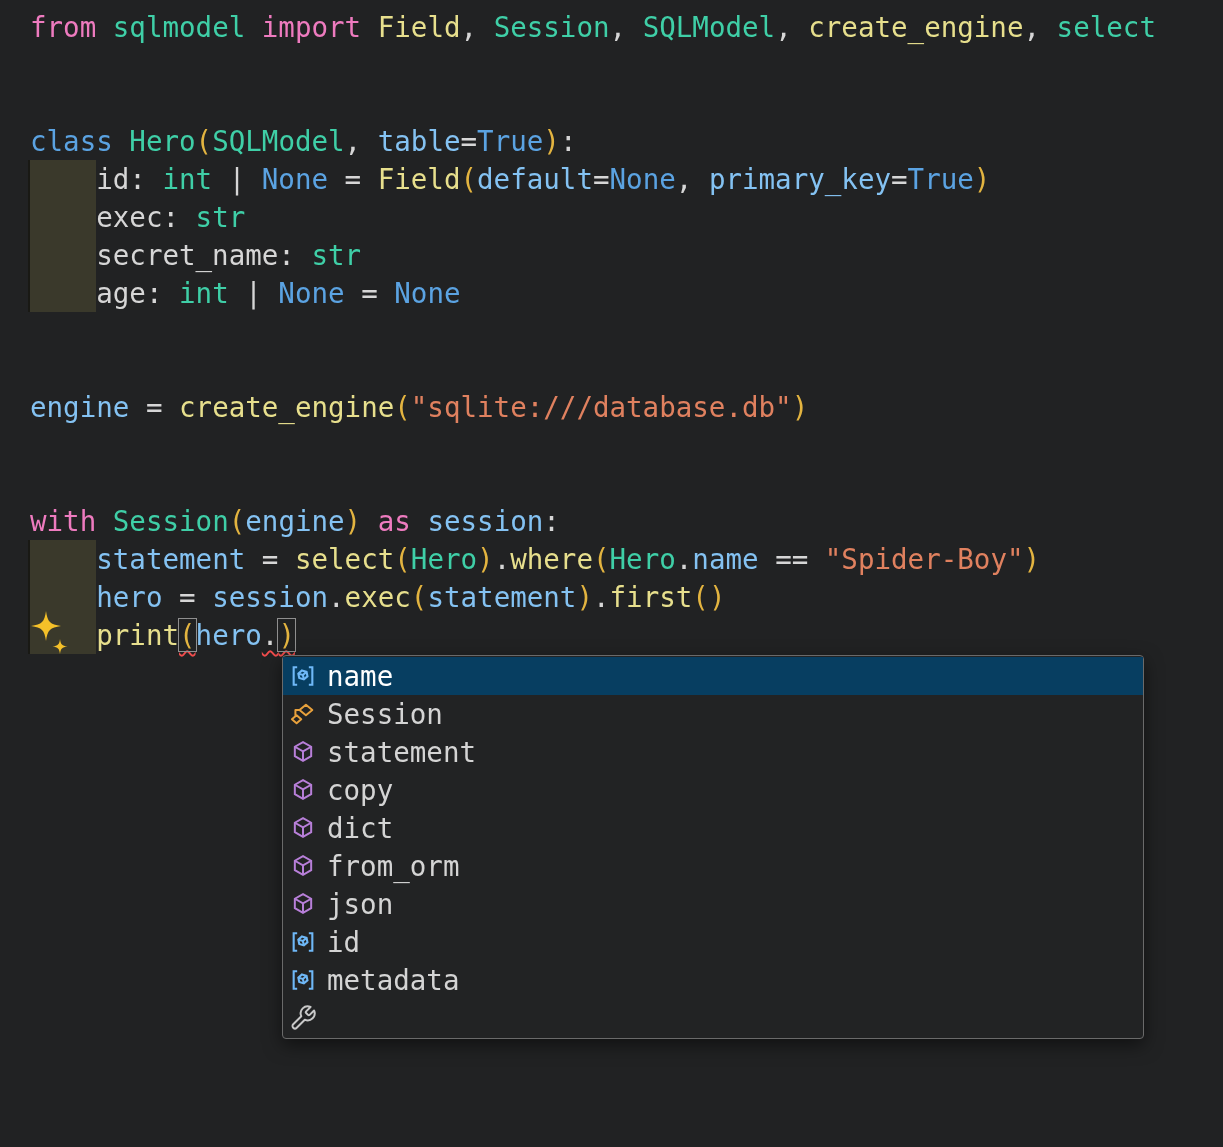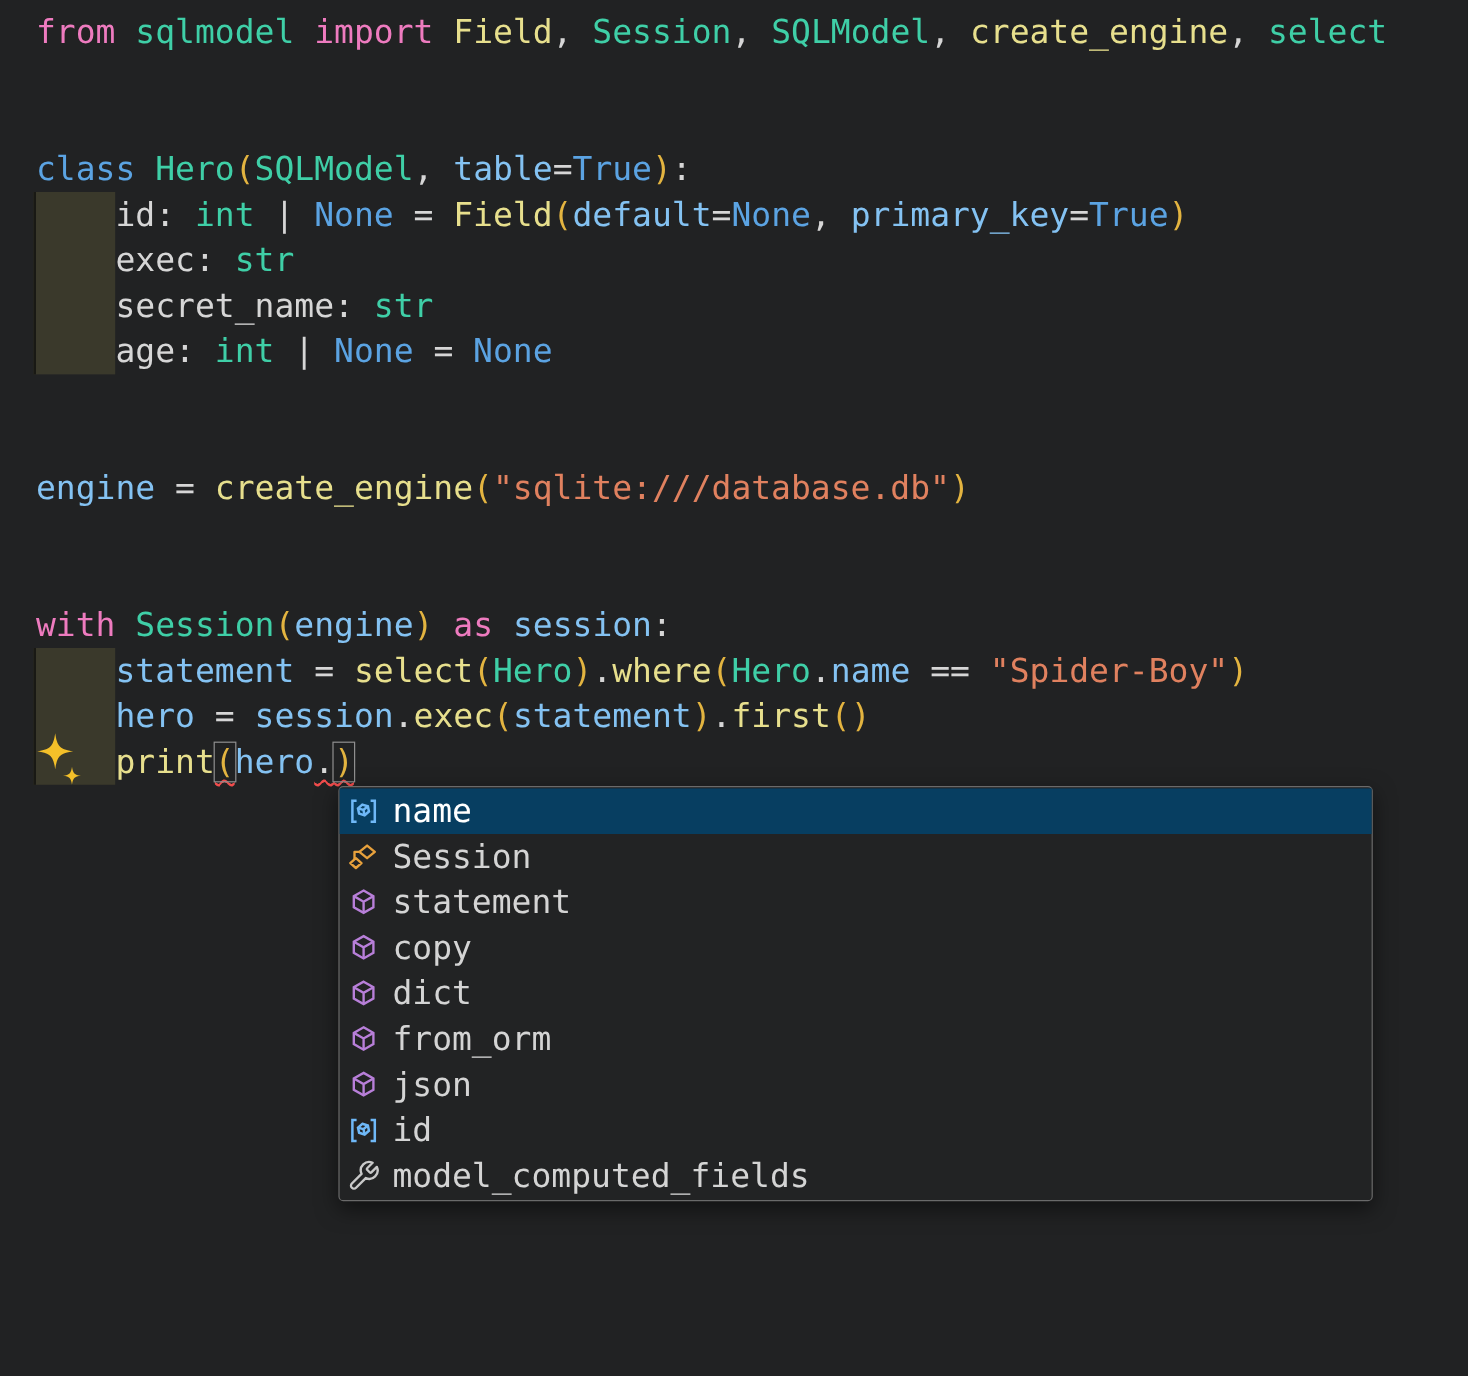--- a/index.html
+++ b/index.html
@@ -141,21 +141,33 @@
      <g transform="rotate(-12 12 11.5)">
               <path d="M12 7.2 L15.6 9.2 V13 L12 15 L8.4 13 V9.2 Z"></path>
      <path d="M8.4 9.2 L12 11.1 L15.6 9.2 M12 11.1 V15"></path>
             </g>
           </svg>
         </span>
         <span class="label">id</span>
       </div>
       <div class="suggest-item">
         <span class="icon">
+          <svg viewBox="0 0 24 24" width="28" height="28" fill="none" stroke="#6fb8f7" stroke-width="1.8">
+     <path d="M7 4.5 H4 V19.5 H7"></path>
+            <path d="M17 4.5 H20 V19.5 H17"></path>
+     <g transform="rotate(-12 12 11.5)">
+              <path d="M12 7.2 L15.6 9.2 V13 L12 15 L8.4 13 V9.2 Z"></path>
+     <path d="M8.4 9.2 L12 11.1 L15.6 9.2 M12 11.1 V15"></path>
+            </g>
+          </svg>
+        </span>
+        <span class="label">metadata</span>
+      </div>
+      <div class="suggest-item">
+        <span class="icon">
           <svg viewBox="0 0 24 24" width="28" height="28" fill="none" stroke="#c8c8c8" stroke-width="1.7" stroke-linecap="round" stroke-linejoin="round">
      <path d="M14.7 6.3a1 1 0 0 0 0 1.4l1.6 1.6a1 1 0 0 0 1.4 0l3.77-3.77a6 6 0 0 1-7.94 7.94l-6.91 6.91a2.12 2.12 0 0 1-3-3l6.91-6.91a6 6 0 0 1 7.94-7.94l-3.76 3.76z"></path>
           </svg>
         </span>
-        <span class="label">model_computed_fields</span>
       </div>
     </div>
 
 </div>
 
 </body></html>

